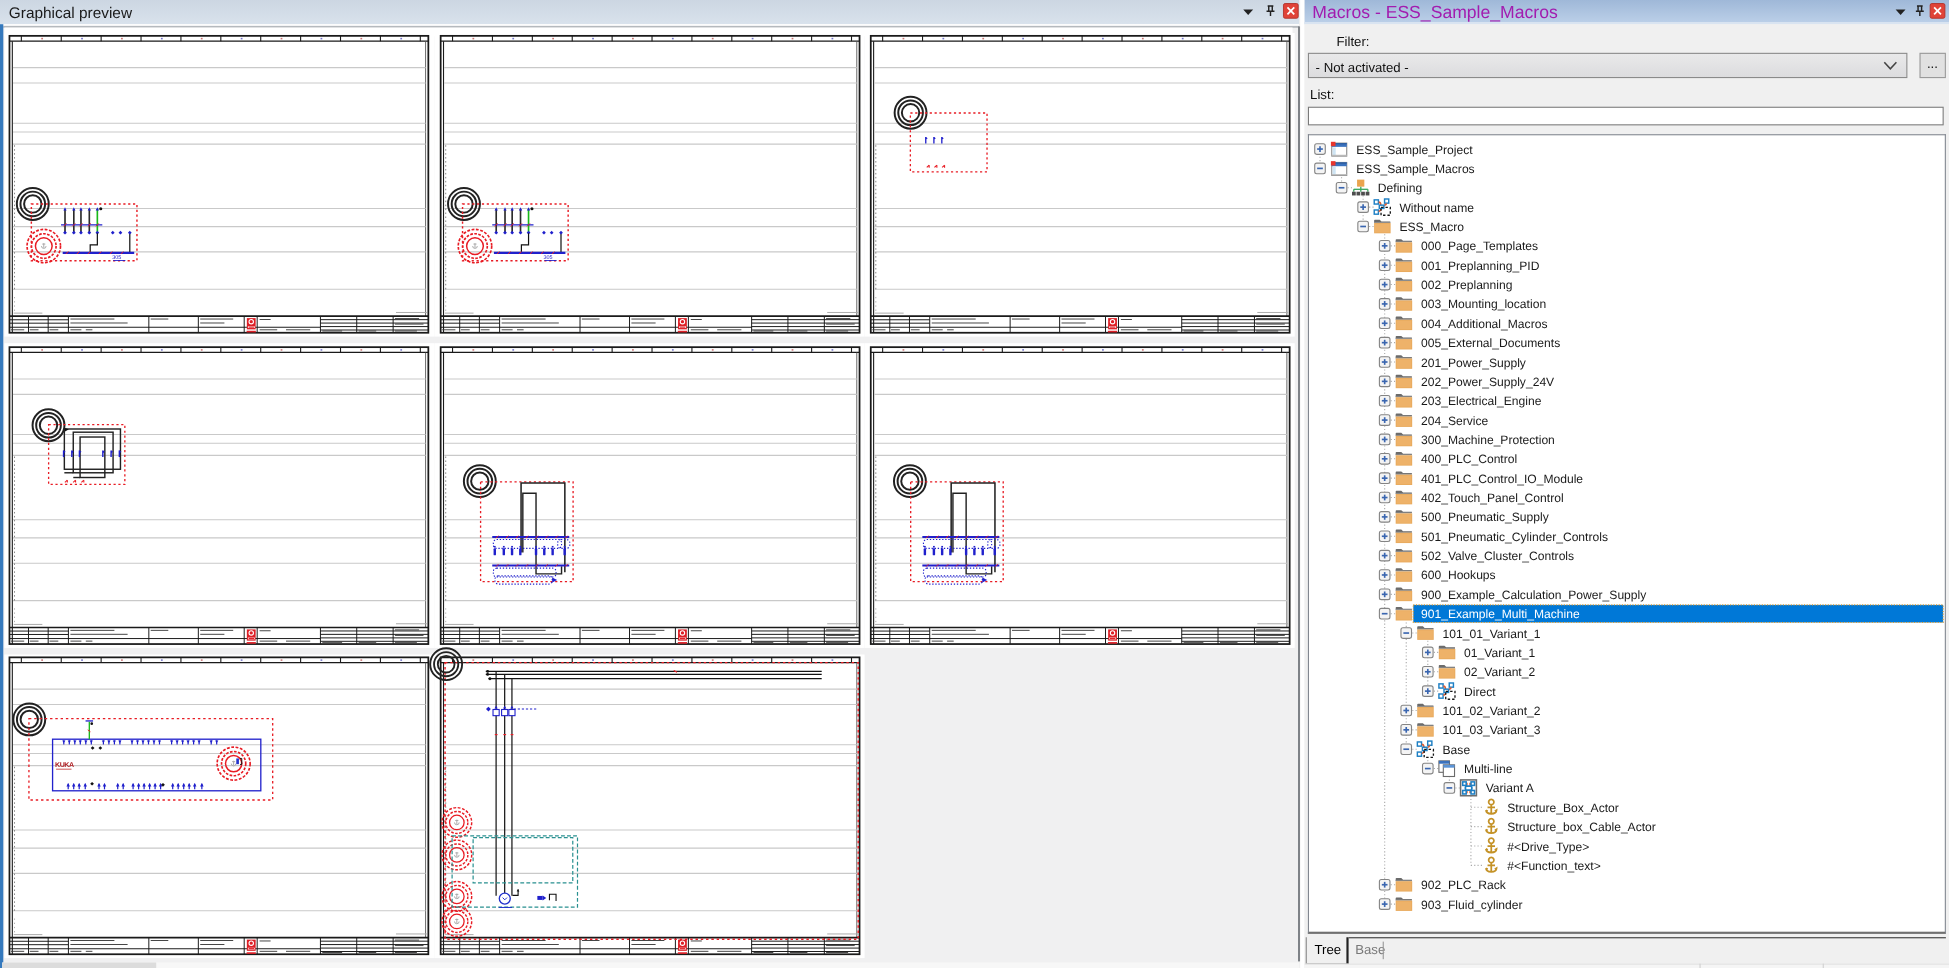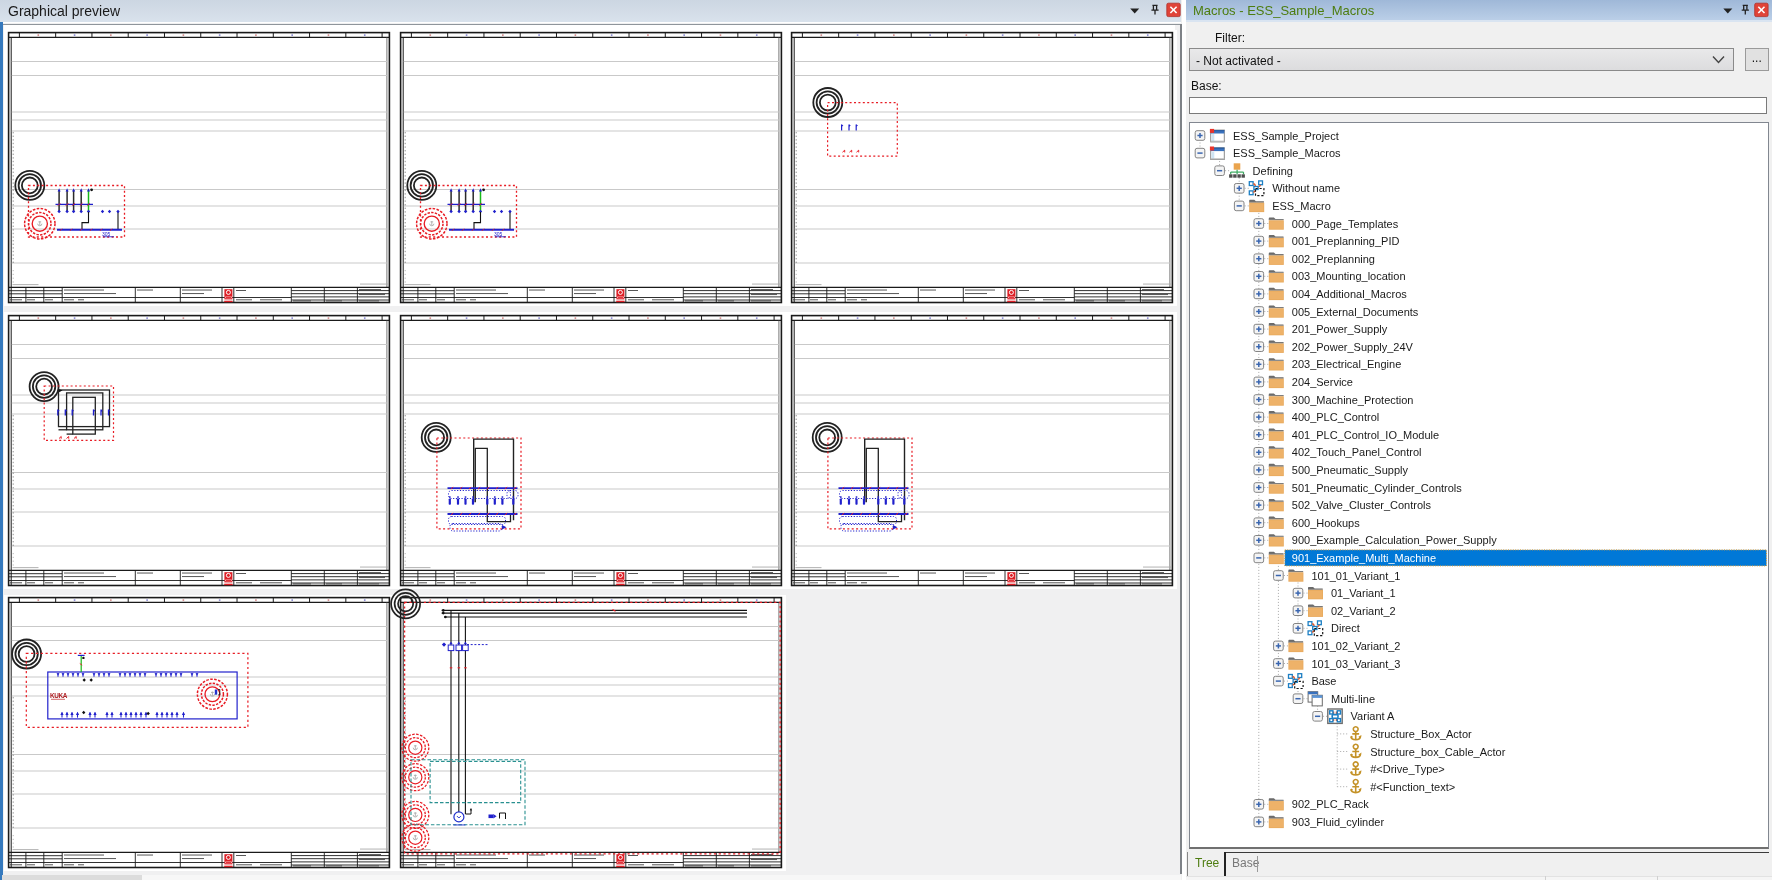--- a/index.html
+++ b/index.html
@@ -1122,41 +1122,41 @@
     <path d="M56.9,219 l2,2 l2,-2" fill="none" stroke="#2030cc" stroke-width="0.9"></path>
     <rect x="53.5" y="227.5" width="12" height="0.9" fill="#2030cc"></rect>
     <path d="M65.9,217 H71 V211.5" fill="none" stroke="#111" stroke-width="1.0"></path>
     <path d="M71,211.5 l-1.3,1.8 l2.4,0.3 Z" fill="#111"></path>
     <path d="M99.5,221.5 V216 H105.5 V222" fill="none" stroke="#111" stroke-width="1.0"></path>
     <rect x="88.5" y="217.5" width="4.8" height="3.6" fill="#2020cc"></rect>
     <path d="M93.3,217 L96.6,219.3 L93.3,221.6 Z" fill="#2020cc"></path>
   </svg>
 <div class="abs" style="left:1186px;top:0;width:586px;height:22px;background:linear-gradient(#9fb8d8,#bdd1e9)"></div>
 <div class="abs" style="left:1186px;top:19.5px;width:586px;height:2.5px;background:#d9e4f1"></div>
-<div class="abs" style="left:1193px;top:3px;font-size:13px;color:#4d7c0f">Macros - ESS_Sample_Macros</div>
+<div class="abs" style="left:1193px;top:3px;font-size:16px;color:#a21caf">Macros - ESS_Sample_Macros</div>
 <svg class="abs" style="left:0;top:0" width="1772" height="20">
     <path d="M1723.3,8.6 L1732.3,8.6 L1727.8,13.6 Z" fill="#222"></path>
     <g stroke="#222" stroke-width="1.3" fill="none">
       <path d="M1742.7,5.4 L1747.8999999999999,5.4 M1743.7,5.4 L1743.7,10.2 M1746.8999999999999,5.4 L1746.8999999999999,10.2 M1741.7,10.2 L1748.8999999999999,10.2 M1745.3,10.2 L1745.3,14.6"></path>
     </g>
     <rect x="1754.7" y="3.2" width="13.4" height="13.4" rx="1.5" fill="#e04338" stroke="#b03028" stroke-width="0.8"></rect>
     <g stroke="#fff" stroke-width="1.6">
       <line x1="1758.3" y1="6.8" x2="1764.5" y2="13"></line>
       <line x1="1764.5" y1="6.8" x2="1758.3" y2="13"></line>
     </g>
   </svg>
 <div class="abs" style="left:1186px;top:22px;width:586px;height:858px;background:#f0f0f0"></div>
 <div class="abs" style="left:1215px;top:30.5px;font-size:12px;color:#111">Filter:</div>
 <div class="abs" style="left:1188.6px;top:47.6px;width:545.7px;height:23.2px;background:linear-gradient(#e9e9ea,#dcdcde);border:1px solid #8a8a8a"></div>
 <div class="abs" style="left:1196px;top:54px;font-size:12px;color:#111">- Not activated -</div>
 <svg class="abs" style="left:1712px;top:55px" width="14" height="10">
     <path d="M1,1.5 L6.5,7.5 L12,1.5" fill="none" stroke="#444" stroke-width="1.4"></path>
   </svg>
 <div class="abs" style="left:1744.8px;top:47.6px;width:23.9px;height:23.2px;background:#e1e1e1;border:1px solid #9a9a9a;text-align:center;font-size:12px;color:#111;line-height:19px">...</div>
-<div class="abs" style="left:1191px;top:78.5px;font-size:12px;color:#111">Base:</div>
+<div class="abs" style="left:1191px;top:78.5px;font-size:12px;color:#111">List:</div>
 <div class="abs" style="left:1188.6px;top:97.2px;width:578.1px;height:16.6px;background:#fff;border:1px solid #7a7a7a"></div>
 <div class="abs" style="left:1188.5px;top:121.5px;width:580.5px;height:727.8px;background:#fff;border:1px solid #828790;border-bottom:2px solid #707070"></div>
 <svg style="position:absolute;left:1189.5px;top:122.0px;overflow:visible" width="580" height="728">
     <line x1="10.0" y1="20.5" x2="10.0" y2="25.099999999999994" stroke="#a8a8a8" stroke-width="1" stroke-dasharray="1 2"></line>
     <line x1="29.59999999999991" y1="39.099999999999994" x2="29.59999999999991" y2="48.69999999999999" stroke="#a8a8a8" stroke-width="1" stroke-dasharray="1 2"></line>
     <line x1="49.200000000000045" y1="55.69999999999999" x2="49.200000000000045" y2="83.9" stroke="#a8a8a8" stroke-width="1" stroke-dasharray="1 2"></line>
     <line x1="68.79999999999995" y1="90.9" x2="68.79999999999995" y2="699.9000000000001" stroke="#a8a8a8" stroke-width="1" stroke-dasharray="1 2"></line>
     <line x1="88.40000000000009" y1="443.9000000000001" x2="88.40000000000009" y2="559.1" stroke="#a8a8a8" stroke-width="1" stroke-dasharray="1 2"></line>
     <line x1="108.0" y1="460.5" x2="108.0" y2="506.30000000000007" stroke="#a8a8a8" stroke-width="1" stroke-dasharray="1 2"></line>
     <line x1="108.0" y1="566.1" x2="108.0" y2="576.7" stroke="#a8a8a8" stroke-width="1" stroke-dasharray="1 2"></line>
@@ -1312,18 +1312,18 @@
     <line x1="74.29999999999995" y1="682.3000000000001" x2="79.79999999999995" y2="682.3000000000001" stroke="#a8a8a8" stroke-width="1" stroke-dasharray="1 2"></line>
     <use href="#i-plus" x="64.0" y="677.5000000000001"></use>
     <use href="#i-folder" x="78.29999999999995" y="674.3000000000001"></use>
     <text x="101.79999999999995" y="686.4000000000001" font-size="11.0" fill="#1a1a1a" font-family="Liberation Sans,sans-serif">902_PLC_Rack</text>
     <line x1="74.29999999999995" y1="699.9000000000001" x2="79.79999999999995" y2="699.9000000000001" stroke="#a8a8a8" stroke-width="1" stroke-dasharray="1 2"></line>
     <use href="#i-plus" x="64.0" y="695.1000000000001"></use>
     <use href="#i-folder" x="78.29999999999995" y="691.9000000000001"></use>
     <text x="101.79999999999995" y="704.0000000000001" font-size="11.0" fill="#1a1a1a" font-family="Liberation Sans,sans-serif">903_Fluid_cylinder</text>
   </svg>
 <div class="abs" style="left:1187px;top:851.5px;width:38.5px;height:26px;background:#f0f0f0;border-right:2px solid #222;border-bottom:2px solid #111;border-left:1px solid #888"></div>
-<div class="abs" style="left:1195px;top:856px;font-size:12px;color:#4d7c0f">Tree</div>
+<div class="abs" style="left:1195px;top:856px;font-size:12px;color:#000000">Tree</div>
 <div class="abs" style="left:1232px;top:856px;font-size:12px;color:#787878">Base</div>
 <div class="abs" style="left:1256.7px;top:856px;width:1px;height:16px;background:#999"></div>
 <div class="abs" style="left:1225.5px;top:851.5px;width:543.5px;height:1.4px;background:#3a3a3a"></div>
 <div class="abs" style="left:1186px;top:875.5px;width:586px;height:4.5px;background:#f5f5f5;border-top:1px solid #e2e2e2"></div>
 <div class="abs" style="left:1545px;top:876px;width:1px;height:4px;background:#d0d0d0"></div>
 <div class="abs" style="left:1657px;top:876px;width:1px;height:4px;background:#d0d0d0"></div>
 </body></html>

